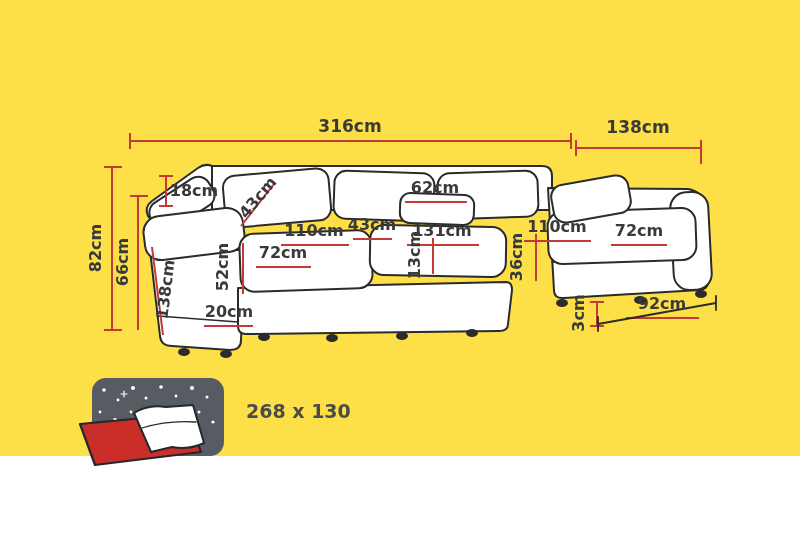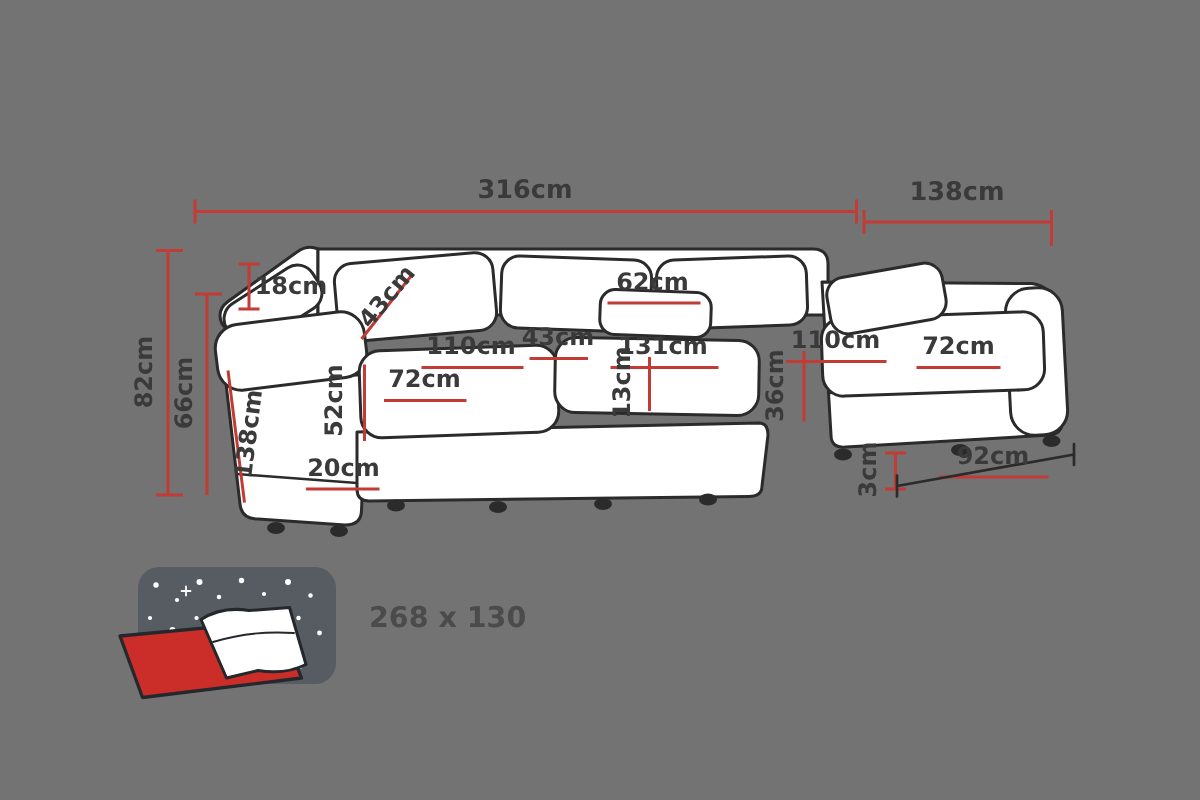--- a/index.html
+++ b/index.html
@@ -1,17 +1,17 @@
 <!DOCTYPE html>
 <html><head>
 <meta charset="utf-8">
 <style>
   html,body{margin:0;padding:0}
   body{background:#ffffff;width:800px;height:533px;overflow:hidden}
-  .canvas{position:relative;width:800px;height:533px;background:#737373}
+  .canvas{position:relative;width:800px;height:456px;background:#fde047}
   svg{display:block}
   .outline{fill:#ffffff;stroke:#2b2b2b;stroke-width:2;stroke-linejoin:round;stroke-linecap:round}
   .crease{fill:none;stroke:#2b2b2b;stroke-width:1.6;stroke-linecap:round}
   .foot{fill:#2b2b2b;stroke:none}
   .dim{fill:none;stroke:#c23b34;stroke-width:2;stroke-linecap:butt}
   .blk{fill:none;stroke:#2b2b2b;stroke-width:1.8;stroke-linecap:round}
   .dim-text{font:600 16px "DejaVu Sans",sans-serif;fill:#3a3a3a}
   .dim-text-lg{font:600 17px "DejaVu Sans",sans-serif;fill:#3a3a3a}
   .mid{text-anchor:middle}
   .sleep-text{font:700 19px "DejaVu Sans",sans-serif;fill:#4b4b4b}

